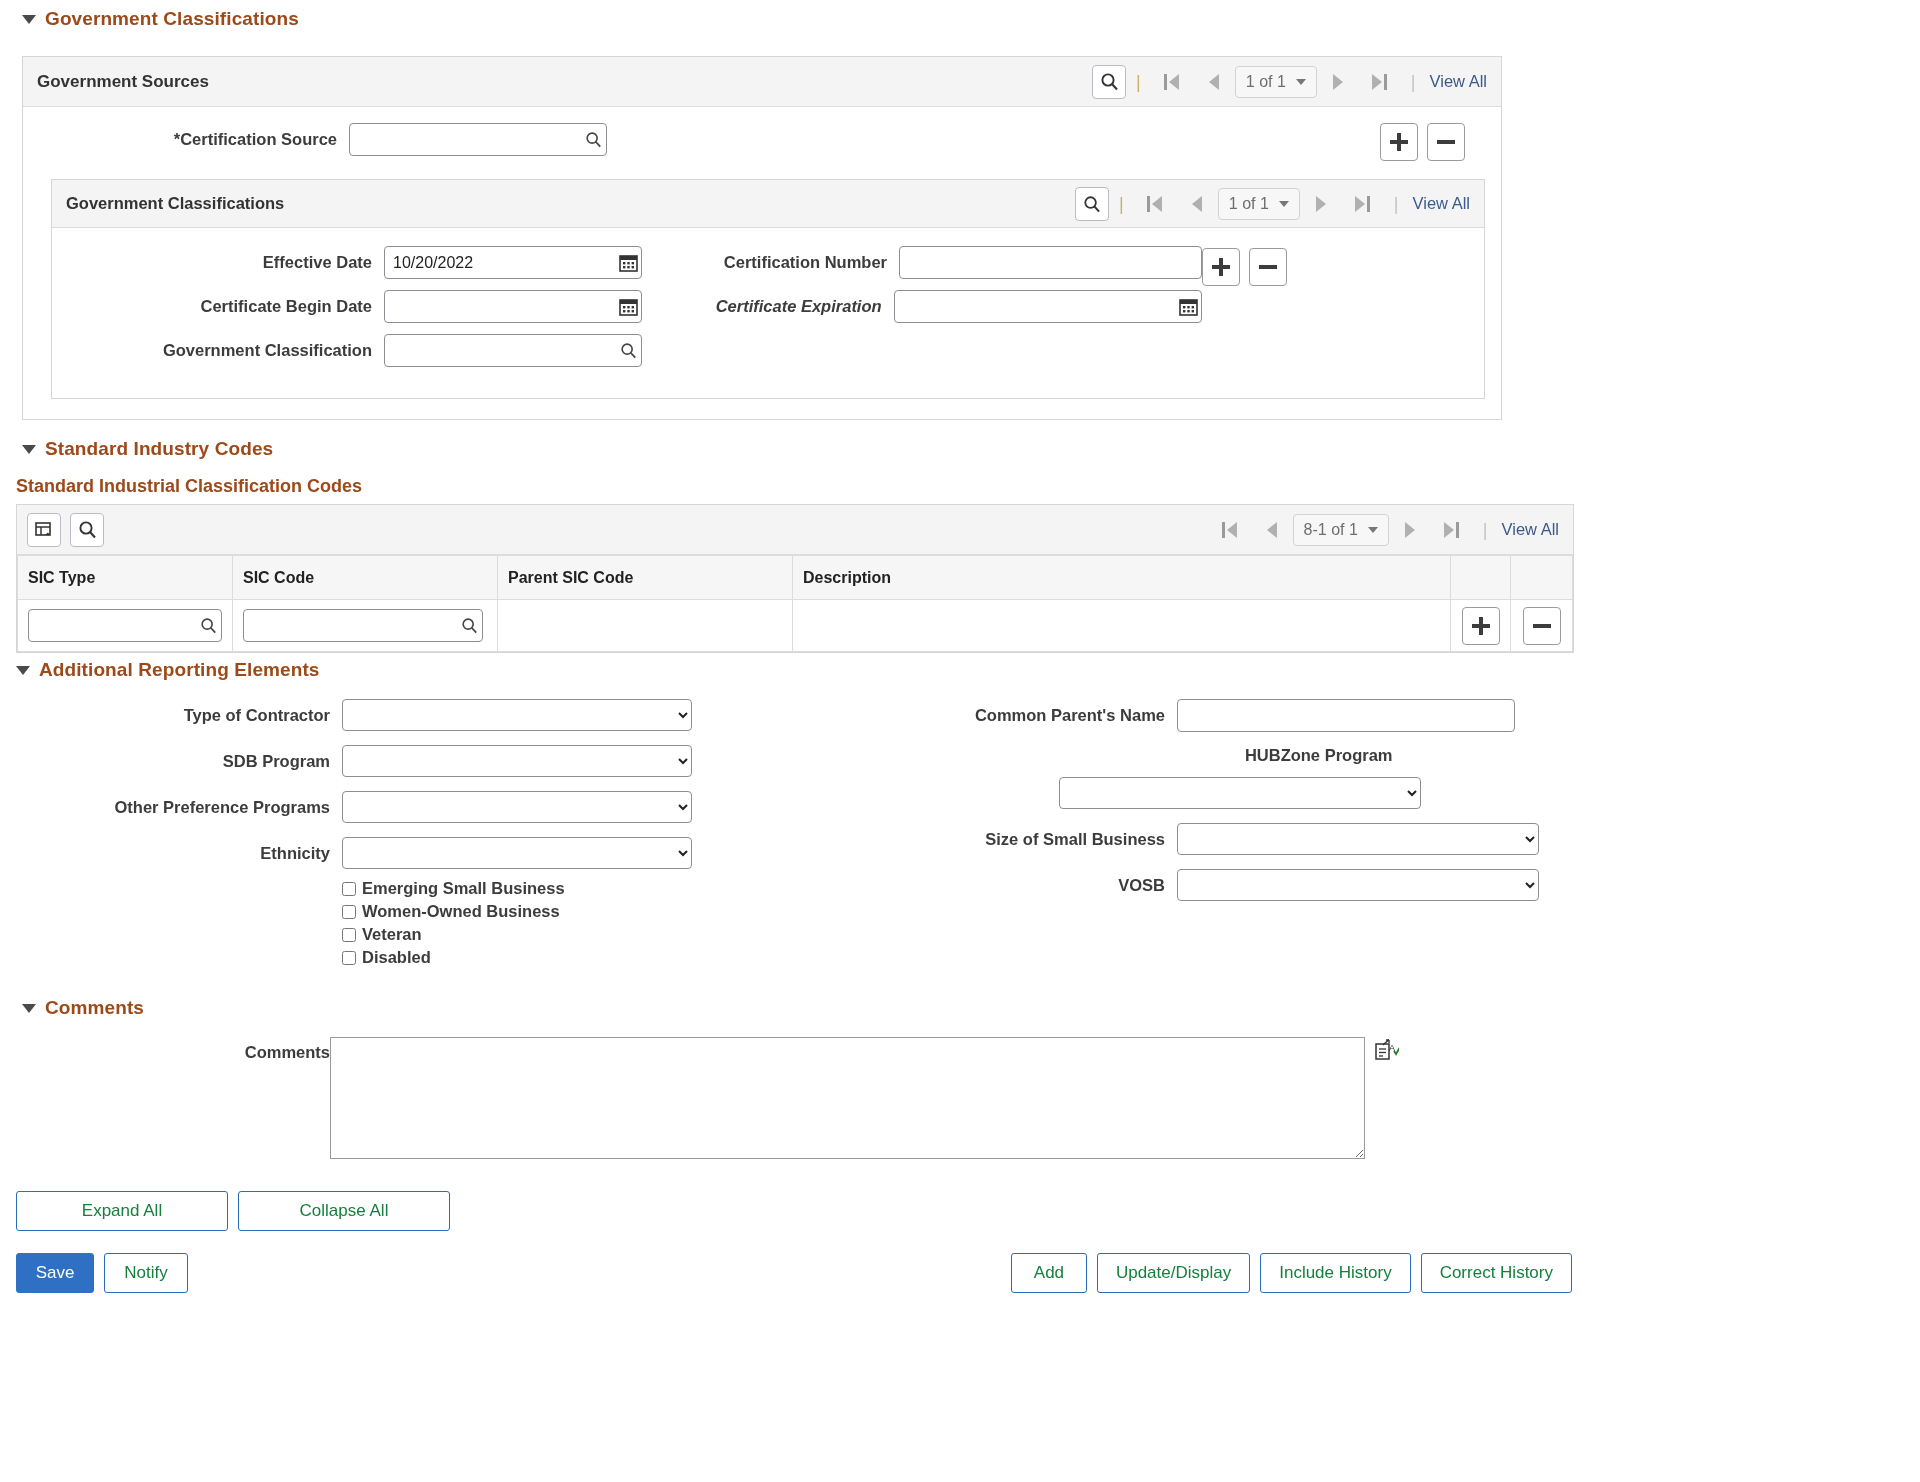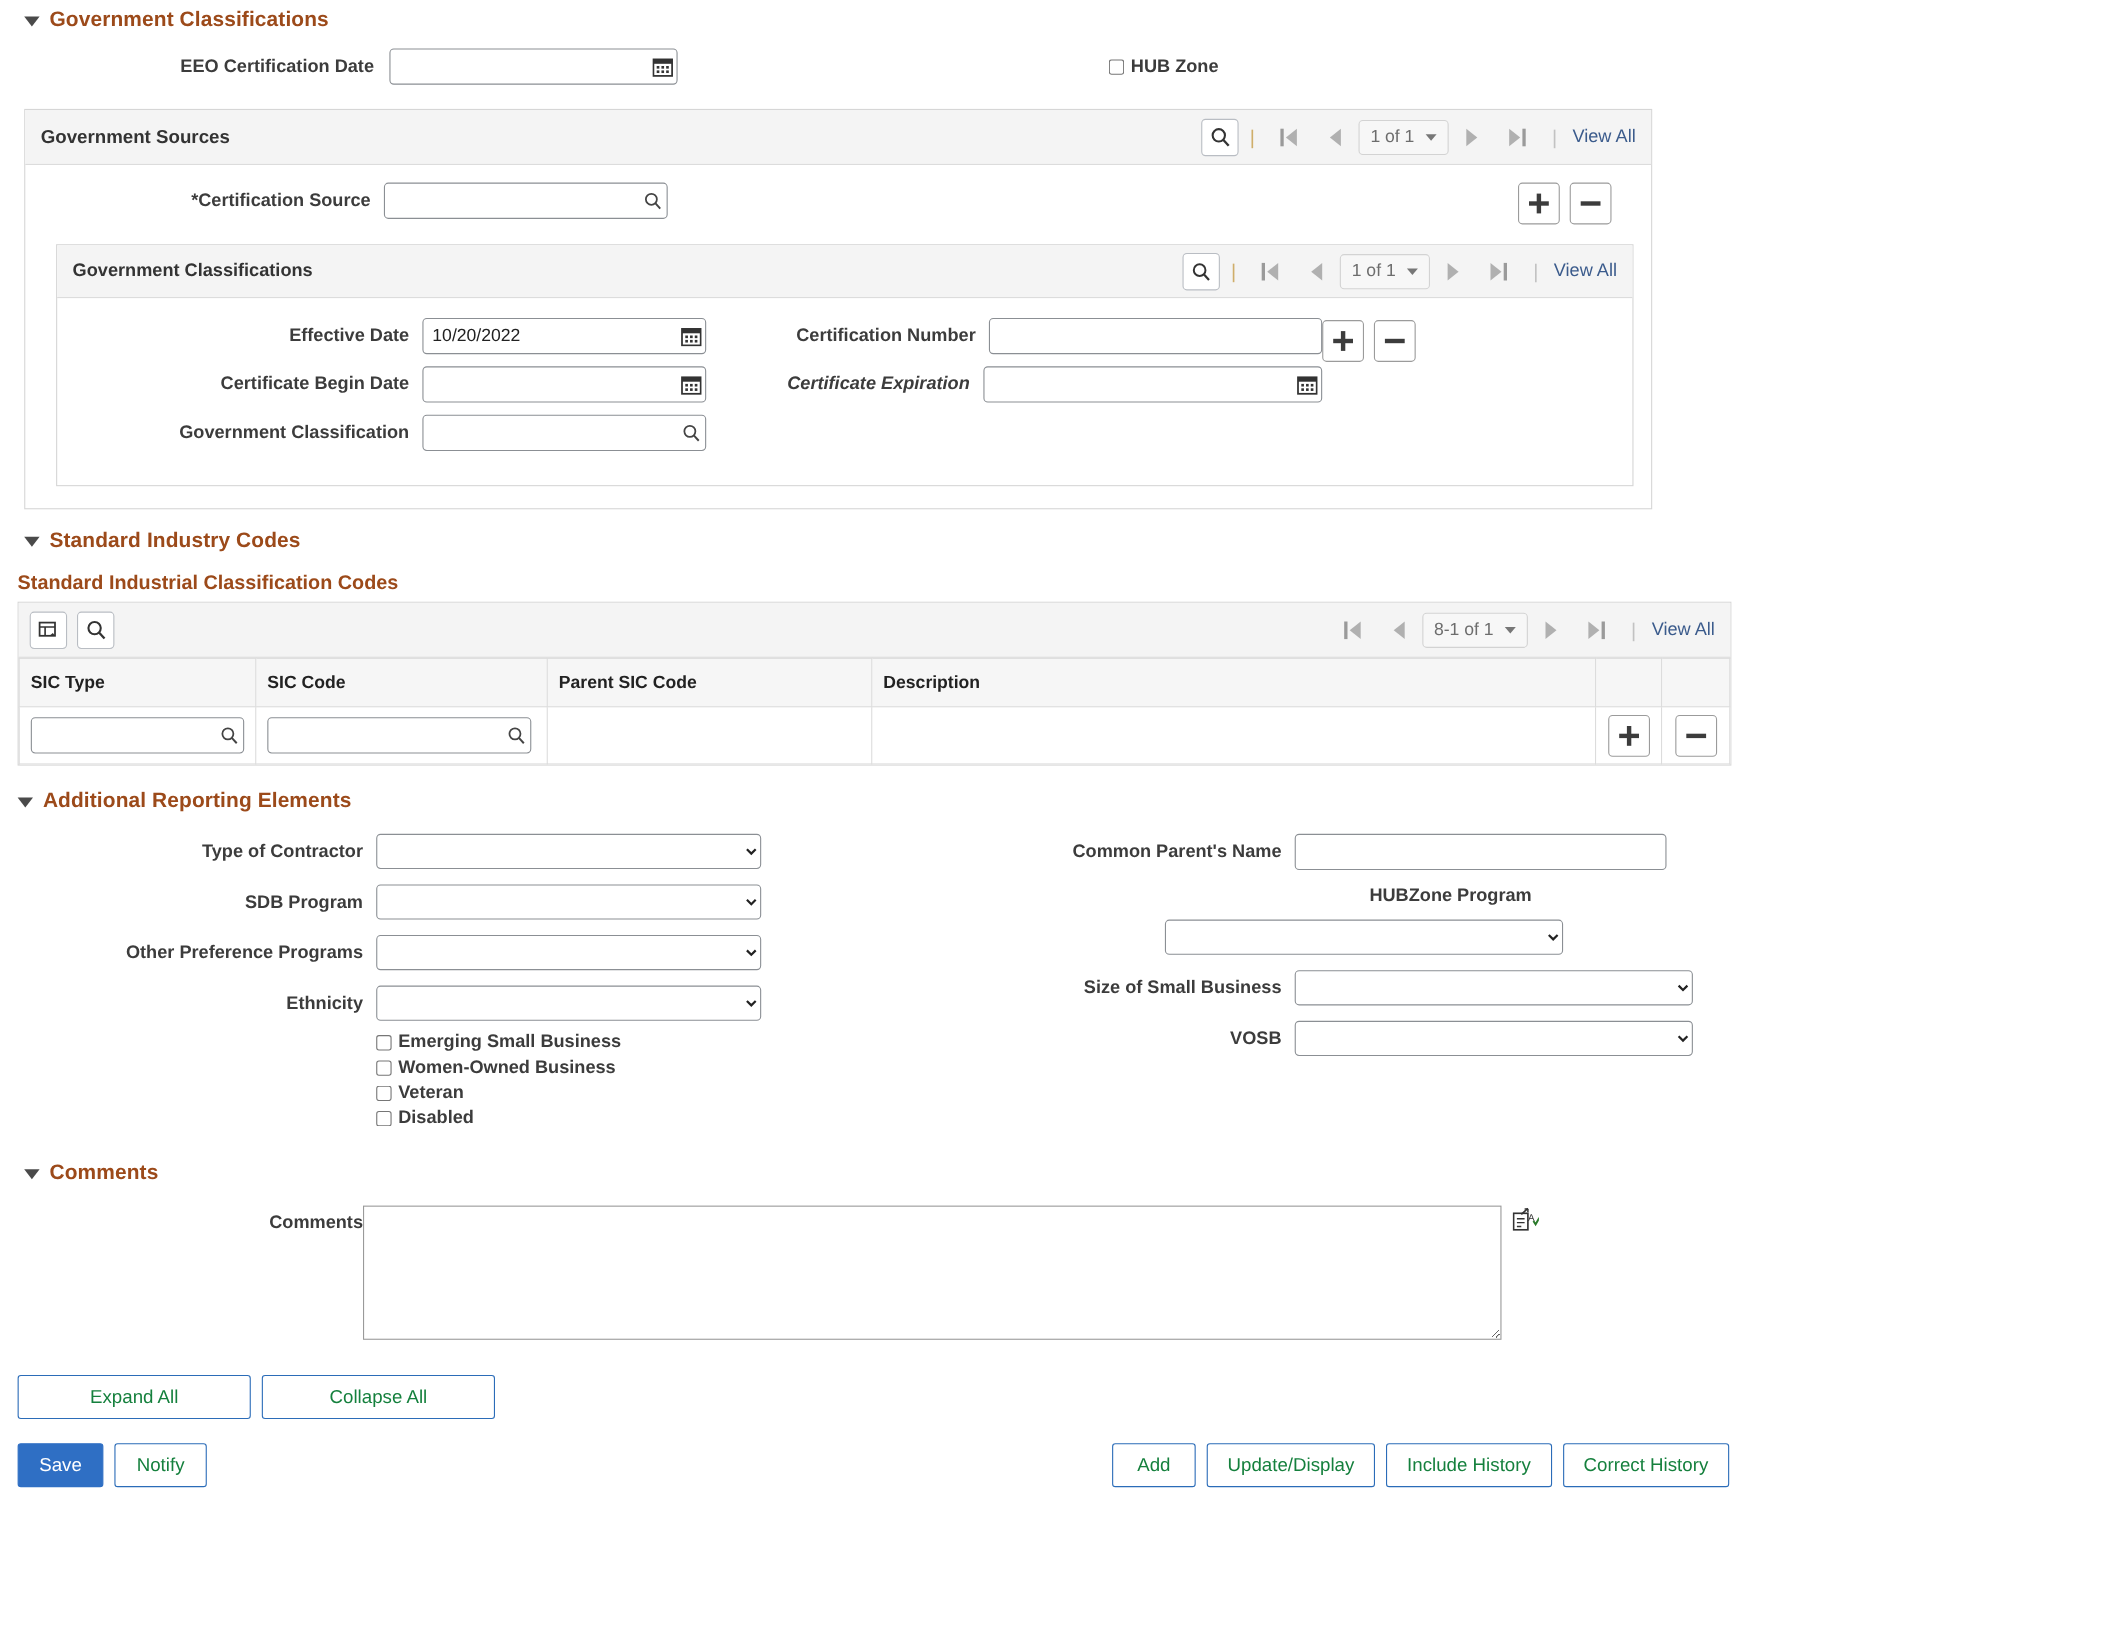--- a/index.html
+++ b/index.html
@@ -214,42 +214,20 @@
 </head>
 <body>
 
 <div class="page">
 
   <div class="group-header" style="margin-top:4px;">
     <span class="caret"></span>
     <span class="ghtext">Government Classifications</span>
   </div>
 
-  <div style="display:flex; align-items:center; margin-top:10px;">
-    <div style="width:340px; text-align:right;" class="lbl">EEO Certification Date</div>
-    <div class="inputbox" style="width:262px; margin-left:14px;">
-      <input type="text" value="" style="">
-      <span class="trail">
-        <svg width="19" height="19" viewBox="0 0 19 19">
-          <rect x="1" y="3" width="17" height="15" fill="none" stroke="#333" stroke-width="1.6"></rect>
-          <rect x="1" y="3" width="17" height="4" fill="#333"></rect>
-          <rect x="4" y="9" width="2.4" height="2.4" fill="#333"></rect>
-            <rect x="8.3" y="9" width="2.4" height="2.4" fill="#333"></rect>
-            <rect x="12.6" y="9" width="2.4" height="2.4" fill="#333"></rect>
-          <rect x="4" y="13" width="2.4" height="2.4" fill="#333"></rect>
-            <rect x="8.3" y="13" width="2.4" height="2.4" fill="#333"></rect>
-            <rect x="12.6" y="13" width="2.4" height="2.4" fill="#333"></rect>
-        </svg>
-      </span>
-    </div>
-    <div class="cbrow" style="margin-left:392px; margin-bottom:0;">
-      <input type="checkbox" style="">
-      <label>HUB Zone</label>
-    </div>
-  </div>
 
   <div class="panel" style="margin:22px 0 0 22px; width:1480px;">
     <div class="panel-head" style="height:50px; padding-left:14px;">
       <div class="panel-title">Government Sources</div>
       <div class="pager">
         <div class="pg-btn">
           <svg width="19" height="19" viewBox="0 0 19 19">
               <circle cx="8" cy="8" r="5.6" fill="none" stroke="#333" stroke-width="1.9"></circle>
               <line x1="12" y1="12" x2="17" y2="17.5" stroke="#333" stroke-width="2.1"></line>
             </svg>
@@ -535,21 +513,21 @@
               <div class="rowbtn" style="margin:0 auto;">
                   <span class="minus"></span>
                 </div>
             </td>
           </tr>
         </tbody>
       </table>
     </div>
   </div>
 
-  <div class="group-header" style="margin-top:18px;padding-left:16px;">
+  <div class="group-header" style="margin-top:2px;padding-left:16px;">
     <span class="caret"></span>
     <span class="ghtext">Additional Reporting Elements</span>
   </div>
 
   <div style="display:flex; margin-top:14px;">
 
     <div style="width:860px;">
       <div class="fieldrow" style="margin-bottom:14px;">
         <div class="lbl" style="width:330px;">Type of Contractor</div>
         <select class="dd" style="width:350px;"><option></option></select>

